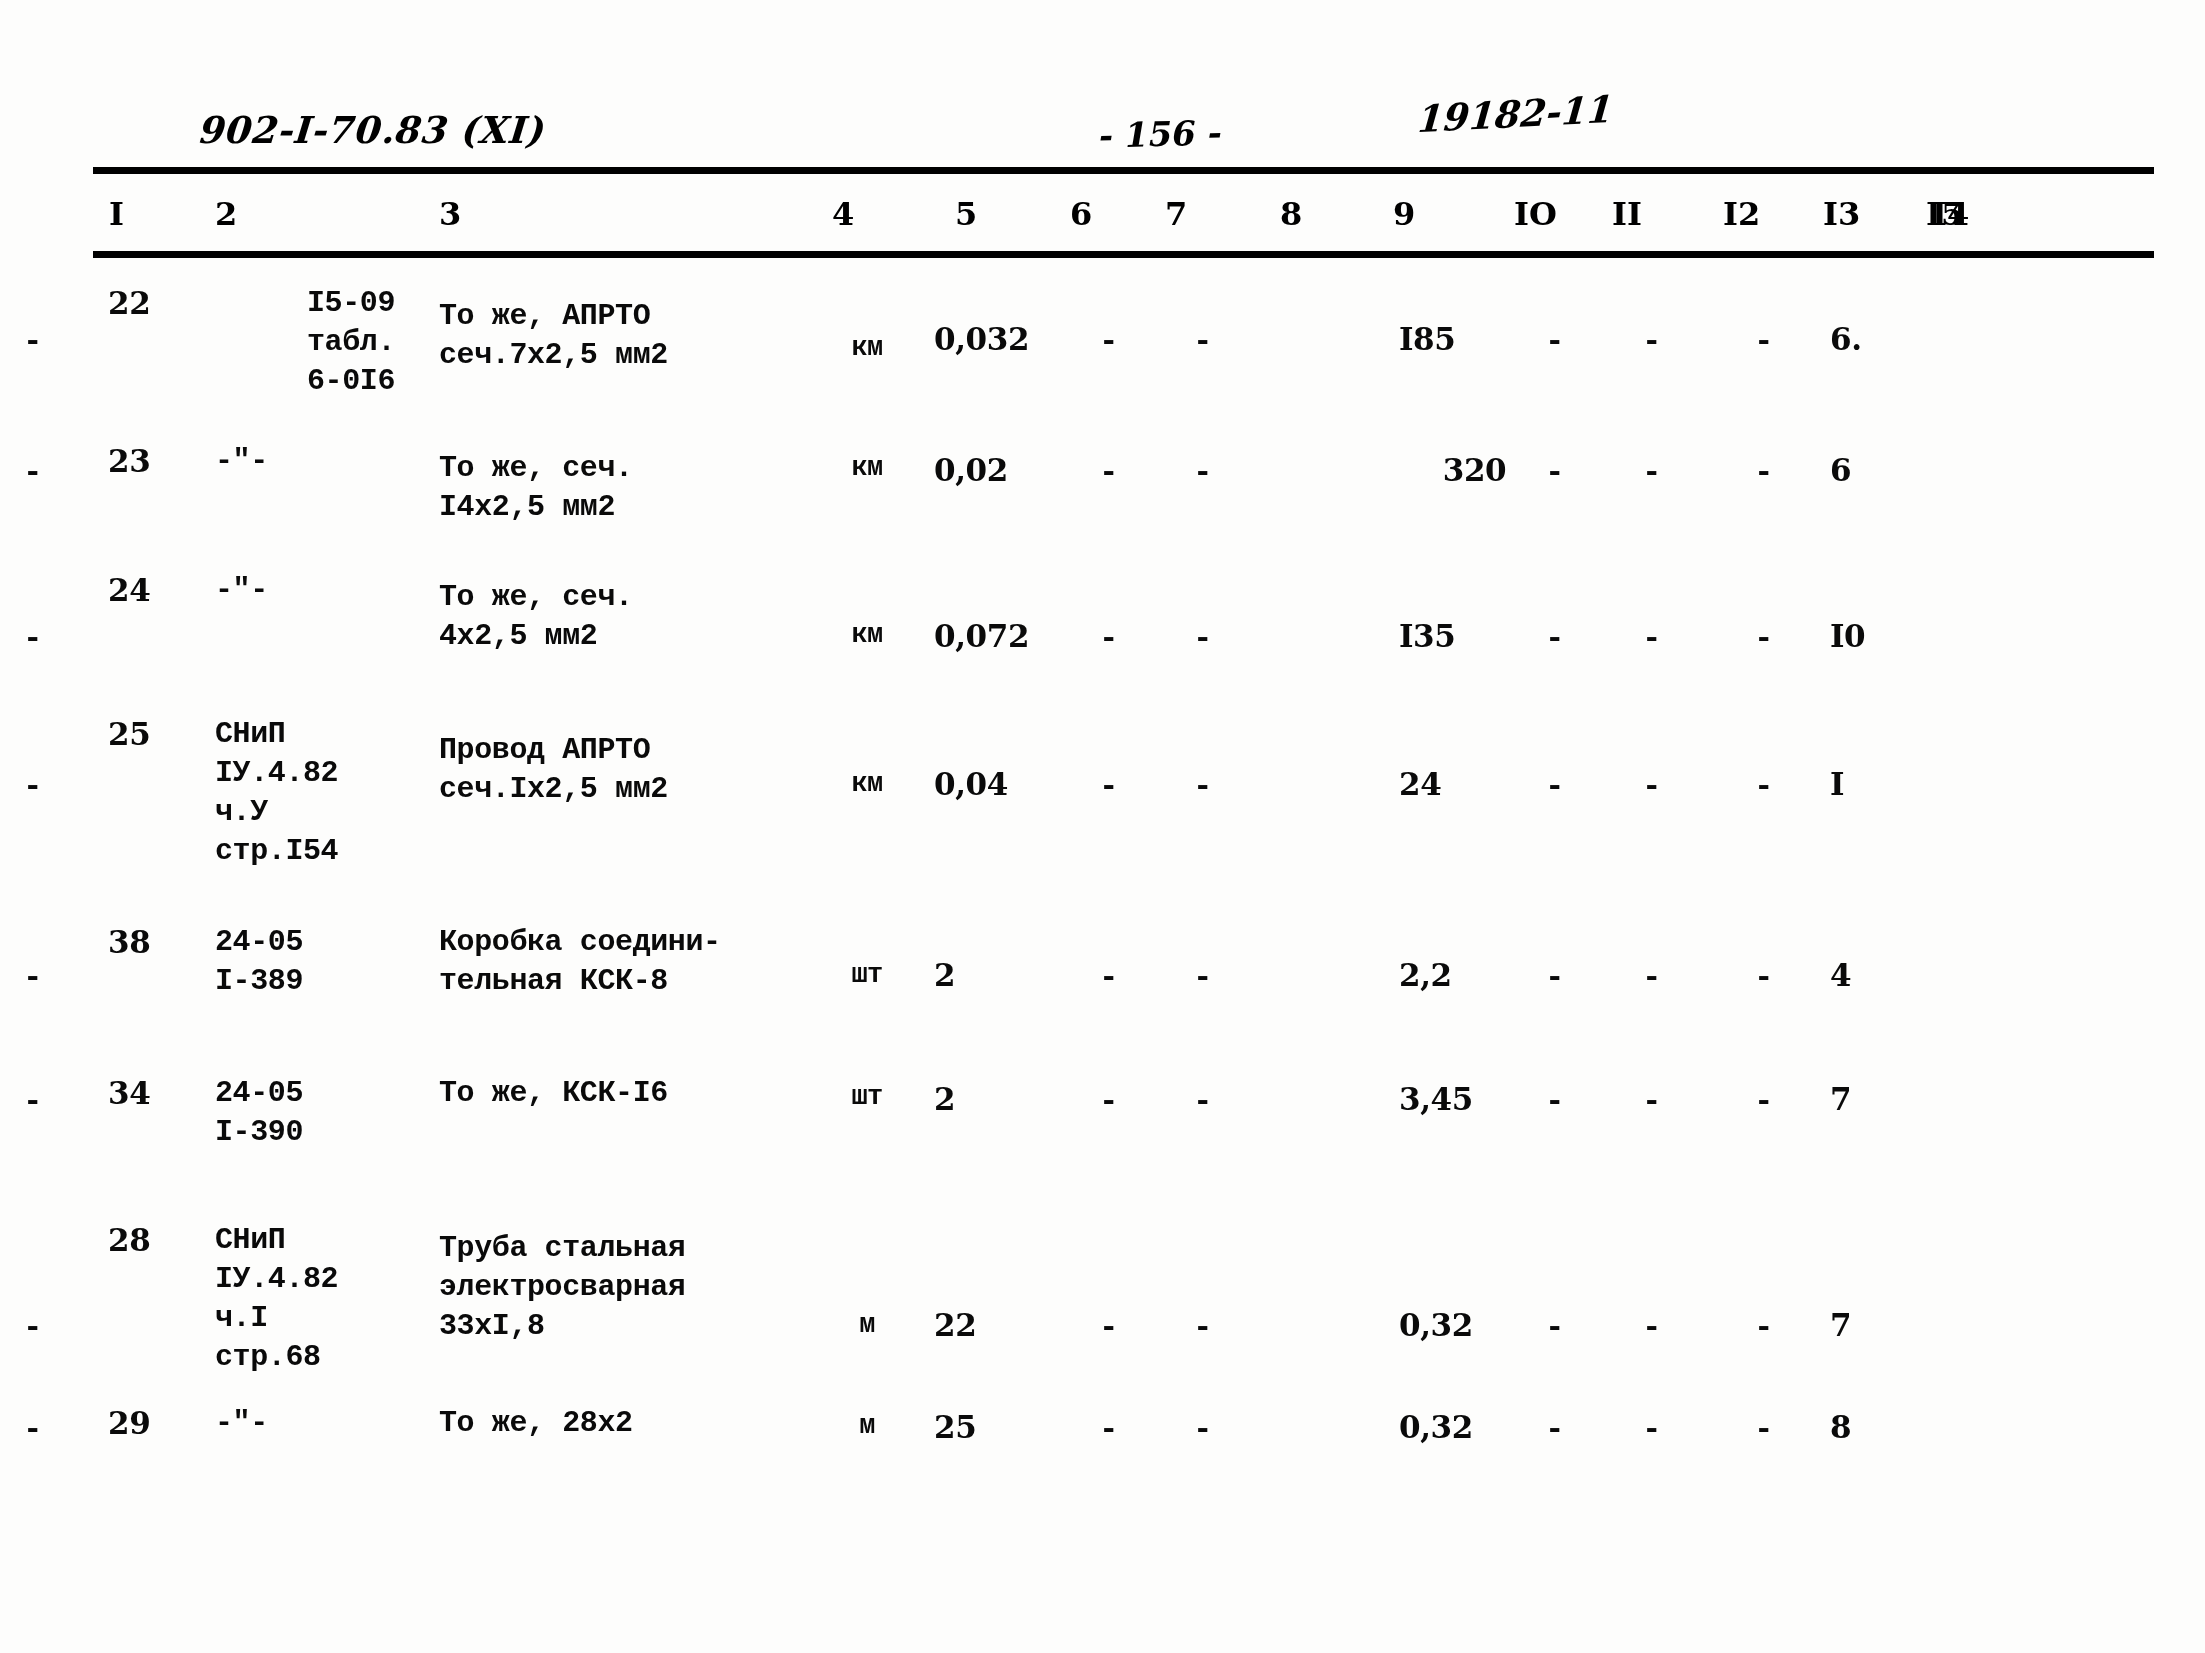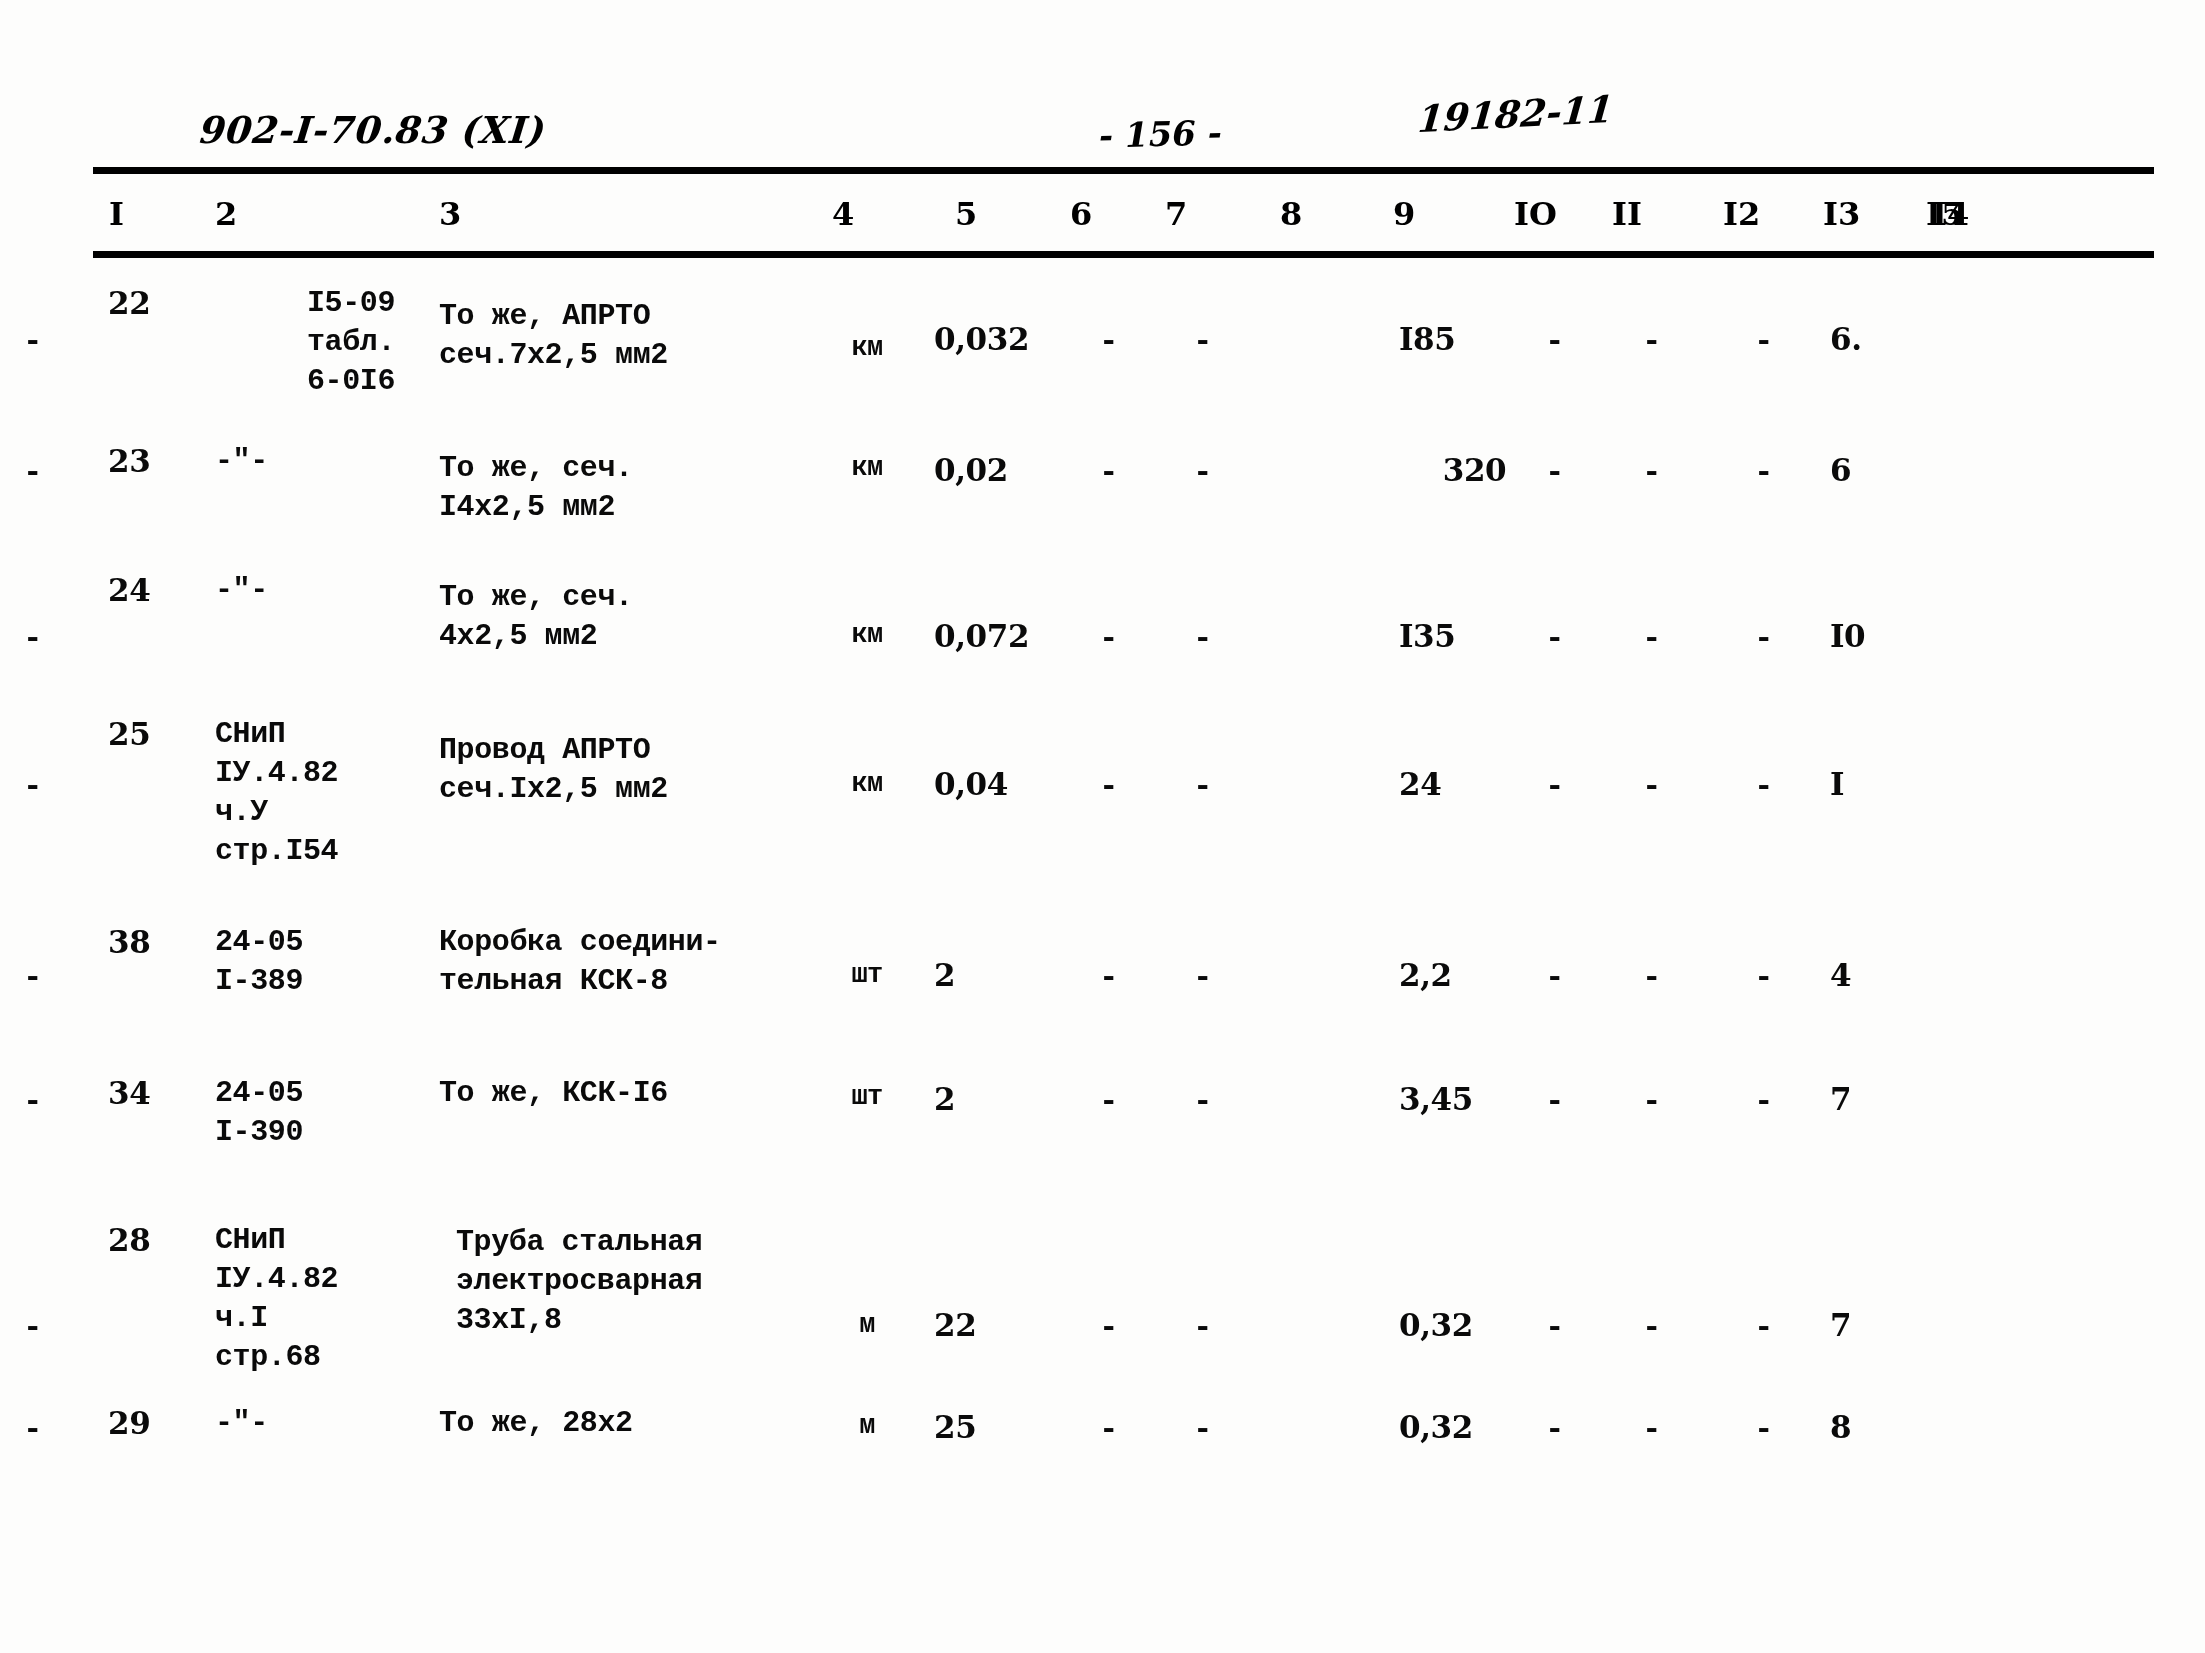--- a/index.html
+++ b/index.html
@@ -261,21 +261,21 @@
         <div class="cell c11 dash" style="top: 5.7px;">-</div>
         <div class="cell c12 dash" style="top: 5.7px;">-</div>
         <div class="cell c13 num" style="top: 5.7px;">7</div>
       </div>
       <div class="row" style="top: 1221px;">
         <div class="cell c1  num" style="top: 0px;">28</div>
         <div class="cell c2" style="top: 0px;">СНиП
 IУ.4.82
 ч.I
 стр.68</div>
-        <div class="cell c3" style="top: 2px; margin-left: 17px;">Труба стальная
+        <div class="cell c3" style="top: 8px;">Труба стальная
 электросварная
 33хI,8</div>
         <div class="cell c4  unit" style="top: 85px;">м</div>
         <div class="cell c5  num" style="top: 85px;">22</div>
         <div class="cell c6  dash" style="top: 85px;">-</div>
         <div class="cell c7  dash" style="top: 85px;">-</div>
         <div class="cell c8  dash" style="top: 85px;">-</div>
         <div class="cell c9  num" style="top: 85px;">0,32</div>
         <div class="cell c10 dash" style="top: 85px;">-</div>
         <div class="cell c11 dash" style="top: 85px;">-</div>

